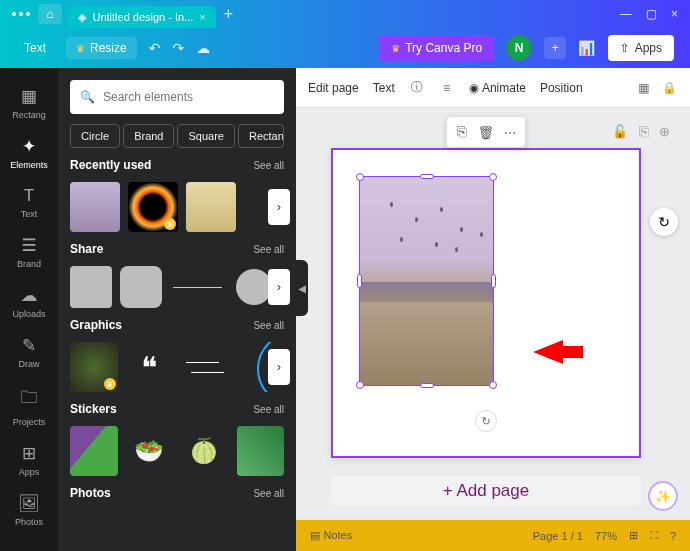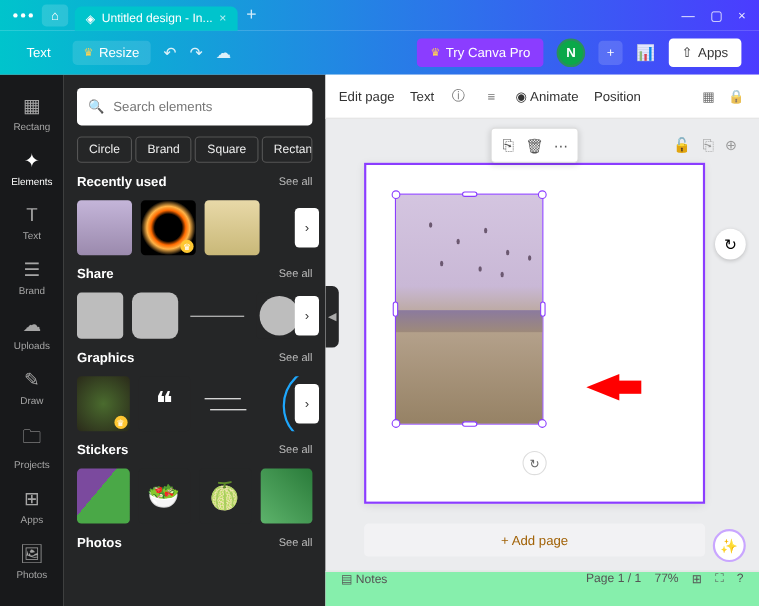--- a/index.html
+++ b/index.html
@@ -73,22 +73,22 @@
 .handle{position:absolute;width:8px;height:8px;background:#fff;border:1px solid #8b3dff;border-radius:50%}
 .h-tl{top:-4px;left:-4px}.h-tr{top:-4px;right:-4px}.h-bl{bottom:-4px;left:-4px}.h-br{bottom:-4px;right:-4px}
 .h-t{top:-3px;left:50%;transform:translateX(-50%);width:14px;height:5px;border-radius:3px}
 .h-b{bottom:-3px;left:50%;transform:translateX(-50%);width:14px;height:5px;border-radius:3px}
 .h-l{left:-3px;top:50%;transform:translateY(-50%);width:5px;height:14px;border-radius:3px}
 .h-r{right:-3px;top:50%;transform:translateY(-50%);width:5px;height:14px;border-radius:3px}
 .arrow{position:absolute;top:190px;left:200px;width:0;height:0;border-top:12px solid transparent;border-bottom:12px solid transparent;border-right:30px solid #ff0000}
 .arrow::after{content:"";position:absolute;left:28px;top:-6px;width:22px;height:12px;background:#ff0000}
 .rotate{position:absolute;bottom:24px;left:50%;transform:translateX(-50%);width:22px;height:22px;background:#fff;border:1px solid #ddd;border-radius:50%;display:flex;align-items:center;justify-content:center;font-size:11px;color:#666}
 .refresh{position:absolute;top:140px;right:12px;width:28px;height:28px;background:#fff;border-radius:50%;display:flex;align-items:center;justify-content:center;box-shadow:0 1px 4px rgba(0,0,0,.2);font-size:14px}
-.addpg{position:absolute;top:408px;left:35px;width:310px;height:30px;background:#f2f2f4;border-radius:4px;display:flex;align-items:center;justify-content:center;font-size:12px;color:#a16207}
-.footer{position:absolute;bottom:0;left:0;right:0;height:32px;background:#86efac;border-top:1px solid #e5e5e5;display:flex;align-items:flex-start;padding:0 14px;gap:12px;font-size:11px;color:#555}
+.addpg{position:absolute;top:408px;left:35px;width:310px;height:30px;background:#f2f2f4;border-radius:4px;display:flex;align-items:center;justify-content:center;font-size:17px;color:#701a75}
+.footer{position:absolute;bottom:0;left:0;right:0;height:32px;background:#eab308;border-top:1px solid #e5e5e5;display:flex;align-items:center;padding:0 14px;gap:12px;font-size:11px;color:#555}
 .ft-sep{flex:1}
 .magic{position:absolute;bottom:40px;right:12px;width:30px;height:30px;background:#fff;border:2px solid #c9a6ff;border-radius:50%;display:flex;align-items:center;justify-content:center;font-size:13px}
 .balloons{position:absolute;top:15px;left:10px;right:10px;height:65px}
 .balloons span{position:absolute;width:3px;height:5px;background:#6b5870;border-radius:50%}
 .terrain{position:absolute;bottom:0;left:0;right:0;height:95px;background:linear-gradient(#b8a590,#968265)}
 .terrain::before{content:"";position:absolute;top:-8px;left:0;right:0;height:20px;background:linear-gradient(#8b7a9e,#9e8a7a)}
 </style>
 </head>
 <body>
 

